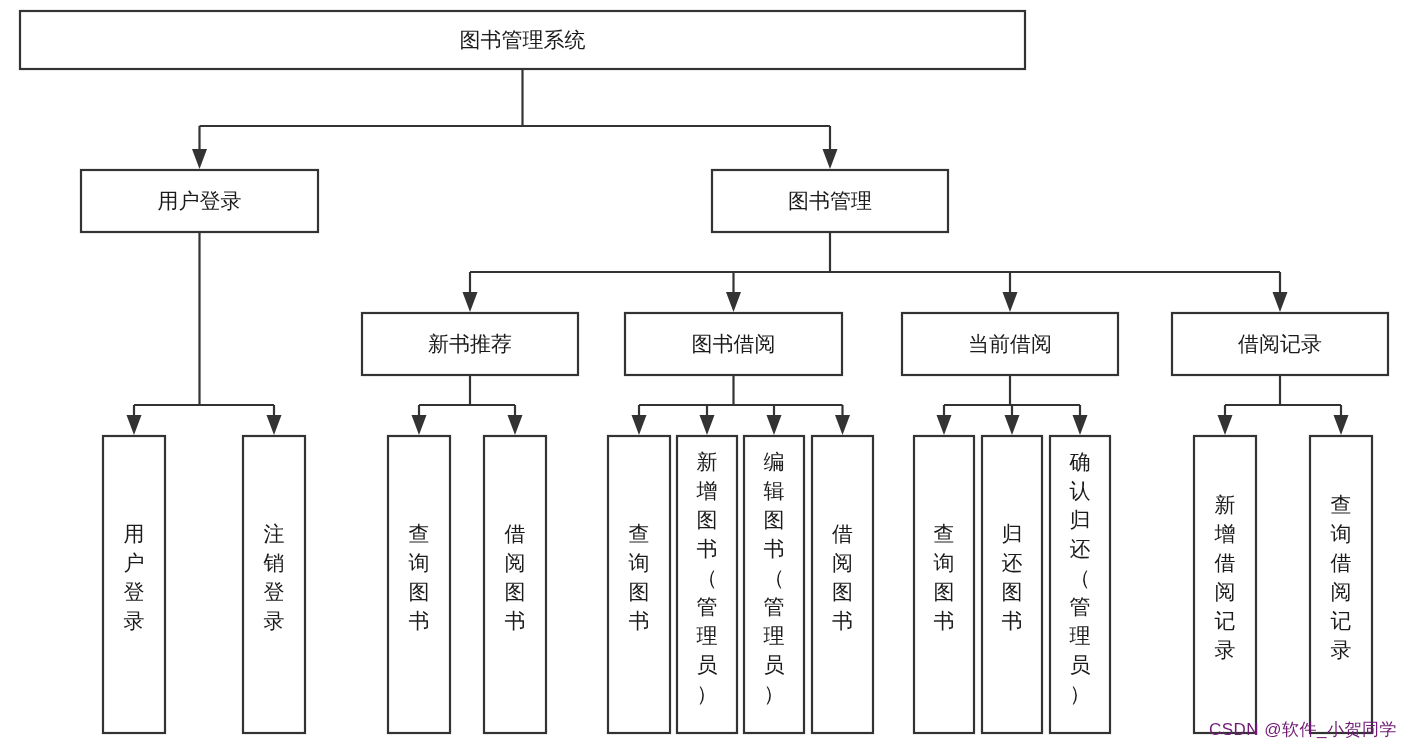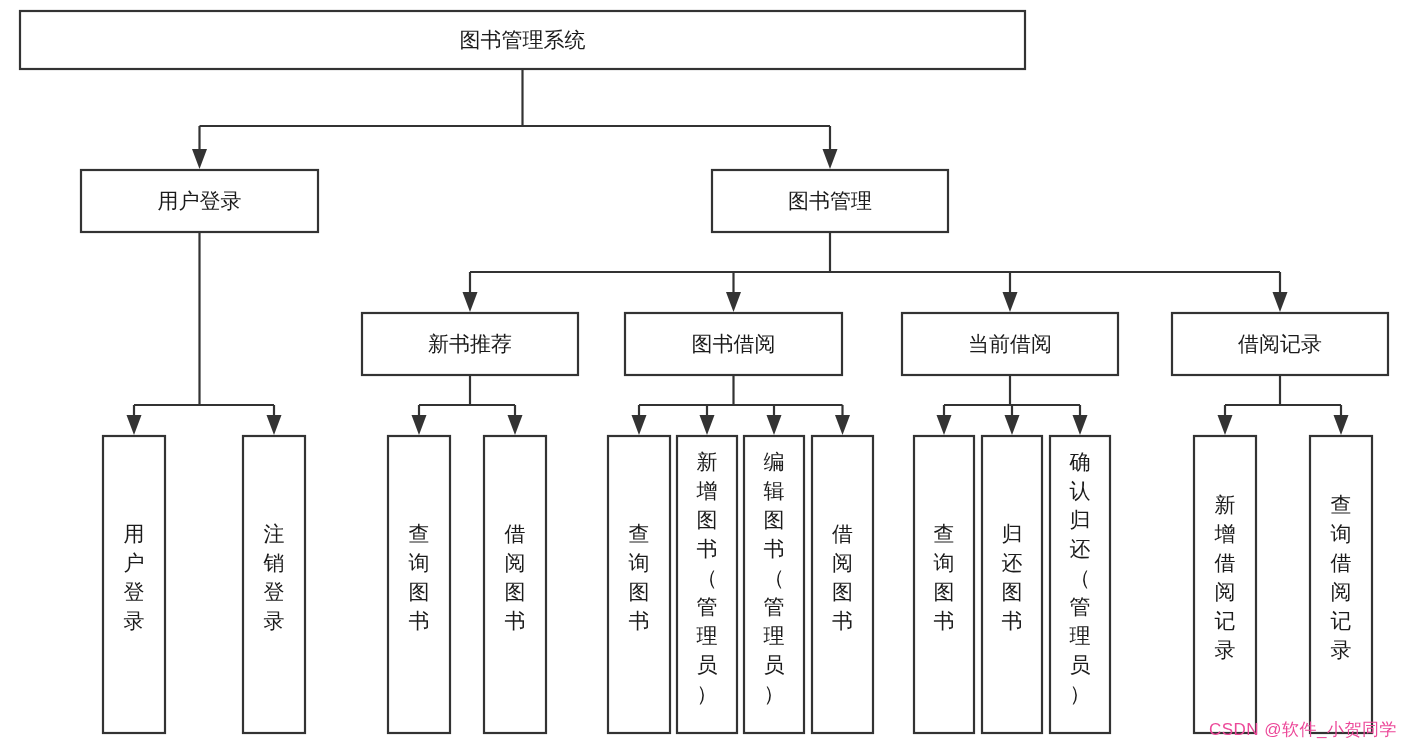--- a/index.html
+++ b/index.html
@@ -54,21 +54,21 @@
   .arrow-head {
     fill: #333333;
     stroke: none;
   }
   .watermark {
     position: absolute;
     right: 8px;
     bottom: 6px;
     font-family: "Liberation Sans", "DejaVu Sans", sans-serif;
     font-size: 17px;
-    color: #ec4899;
+    color: #701a75;
     letter-spacing: 0.5px;
     white-space: nowrap;
     user-select: none;
   }
 </style>
 </head>
 <body>
 
 <div id="diagram-root">
   <svg class="diagram-canvas" id="diagram-canvas" viewBox="0 0 1405 747" xmlns="http://www.w3.org/2000/svg">

